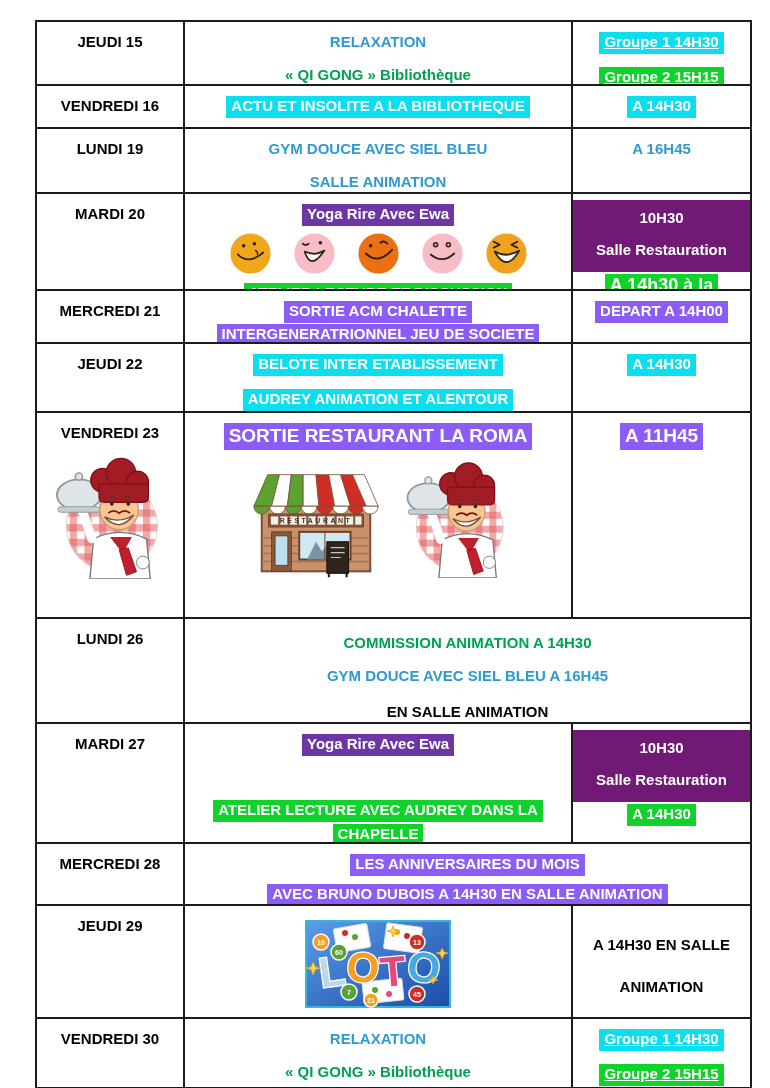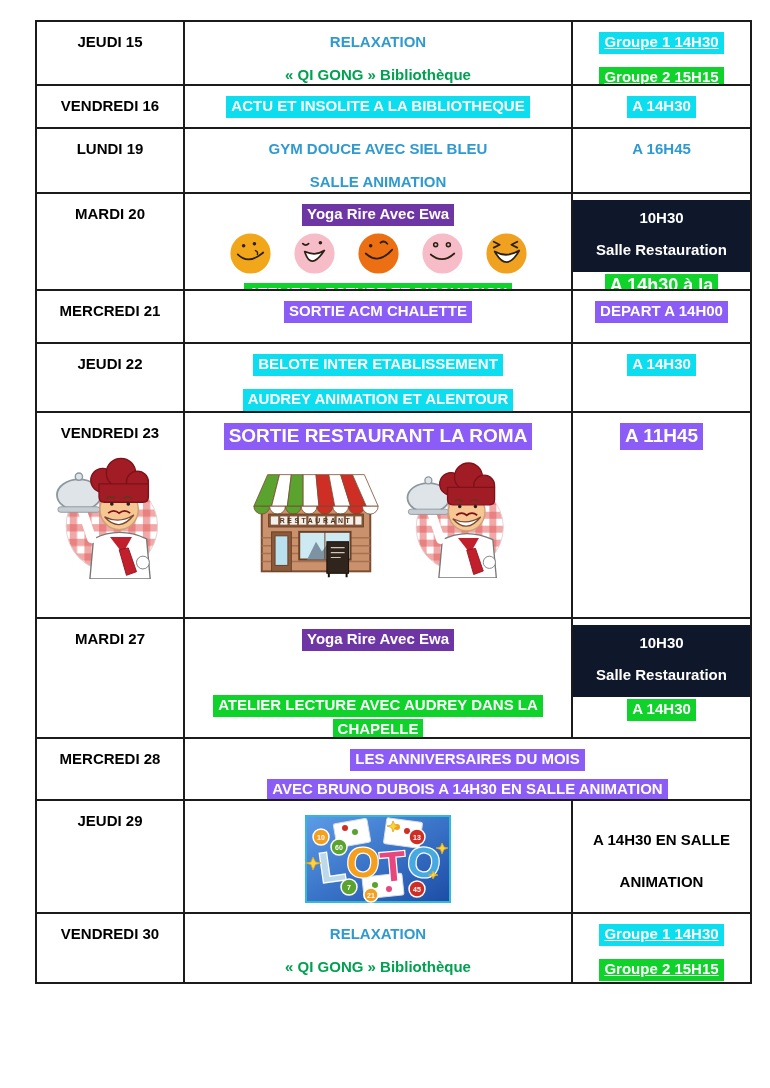--- a/index.html
+++ b/index.html
@@ -20,21 +20,21 @@
   .gr{background:#0fd32a;color:#fff;}
   .rd{background:#8b5cf6;color:#fff;}
   .pu{background:#6e35a4;color:#fff;}
   .t-blue{color:#2f9ad0;}
   .t-green{color:#00a150;}
   .t-black{color:#000;margin-top:20px;}
   .u{text-decoration:underline;}
   .big{font-size:19px;line-height:25px;}
   .big2{font-size:18px;line-height:22px;}
   .mt1{margin-top:1px}.mt2{margin-top:2px}.mt4{margin-top:4px}.mt6{margin-top:6px}.mt8{margin-top:8px}.mt12{margin-top:12px}.mt13{margin-top:13px}.mt16{margin-top:16px}.mt44{margin-top:44px}
-  .pblock{background:#0f172a;color:#fff;margin:-4px 0 0 0;padding:8px 2px 12px;}
+  .pblock{background:#701a75;color:#fff;margin:-4px 0 0 0;padding:8px 2px 12px;}
   .smileys{display:flex;justify-content:center;align-items:center;gap:17px;margin-top:4px;}
   .imgrow{display:flex;justify-content:center;align-items:flex-end;gap:12px;}
   .tight{line-height:22px;padding-top:8px;}
   svg{display:block;}
 </style>
 </head>
 <body>
 
 <svg width="0" height="0" style="position:absolute" aria-hidden="true">
   <defs>
@@ -146,20 +146,21 @@
       <div class="ln mt2"><span class="hl gr big2">A 14h30 à la</span></div>
     </div>
   </div>
 
   <div class="row r5">
     <div class="cell">
           <span class="ln">MERCREDI 21</span>
         </div>
     <div class="cell">
       <div class="ln"><span class="hl rd">SORTIE ACM CHALETTE</span></div>
+      <div class="ln mt1"><span class="hl rd">INTERGENERATRIONNEL JEU DE SOCIETE</span></div>
     </div>
     <div class="cell">
       <div class="ln"><span class="hl rd">DEPART A 14H00</span></div>
     </div>
   </div>
 
   <div class="row r6">
     <div class="cell">
           <span class="ln">JEUDI 22</span>
         </div>
@@ -273,20 +274,30 @@
           <path d="M70 108 l8 28 l11 -4 l-9 -26 Z" fill="#c11f2c" stroke="#8e1620"></path>
           <circle cx="96" cy="122" r="7" fill="#fff" stroke="#777"></circle>
         </svg>
       </div>
     </div>
     <div class="cell">
       <div class="ln"><span class="hl rd big">A 11H45</span></div>
     </div>
   </div>
 
+  <div class="row r8 merged">
+    <div class="cell">
+          <span class="ln">LUNDI 26</span>
+        </div>
+    <div class="cell">
+      <span class="ln t-green mt4">COMMISSION ANIMATION A 14H30</span>
+      <span class="ln t-blue mt13">GYM DOUCE AVEC SIEL BLEU A 16H45</span>
+      <span class="ln t-black mt16">EN SALLE ANIMATION</span>
+    </div>
+  </div>
 
   <div class="row r9">
     <div class="cell">
           <span class="ln">MARDI 27</span>
         </div>
     <div class="cell">
       <div class="ln"><span class="hl pu">Yoga Rire Avec Ewa</span></div>
       <div class="ln mt44"><span class="hl gr">ATELIER LECTURE AVEC AUDREY DANS LA</span></div>
       <div class="ln mt2"><span class="hl gr">CHAPELLE</span></div>
     </div>

